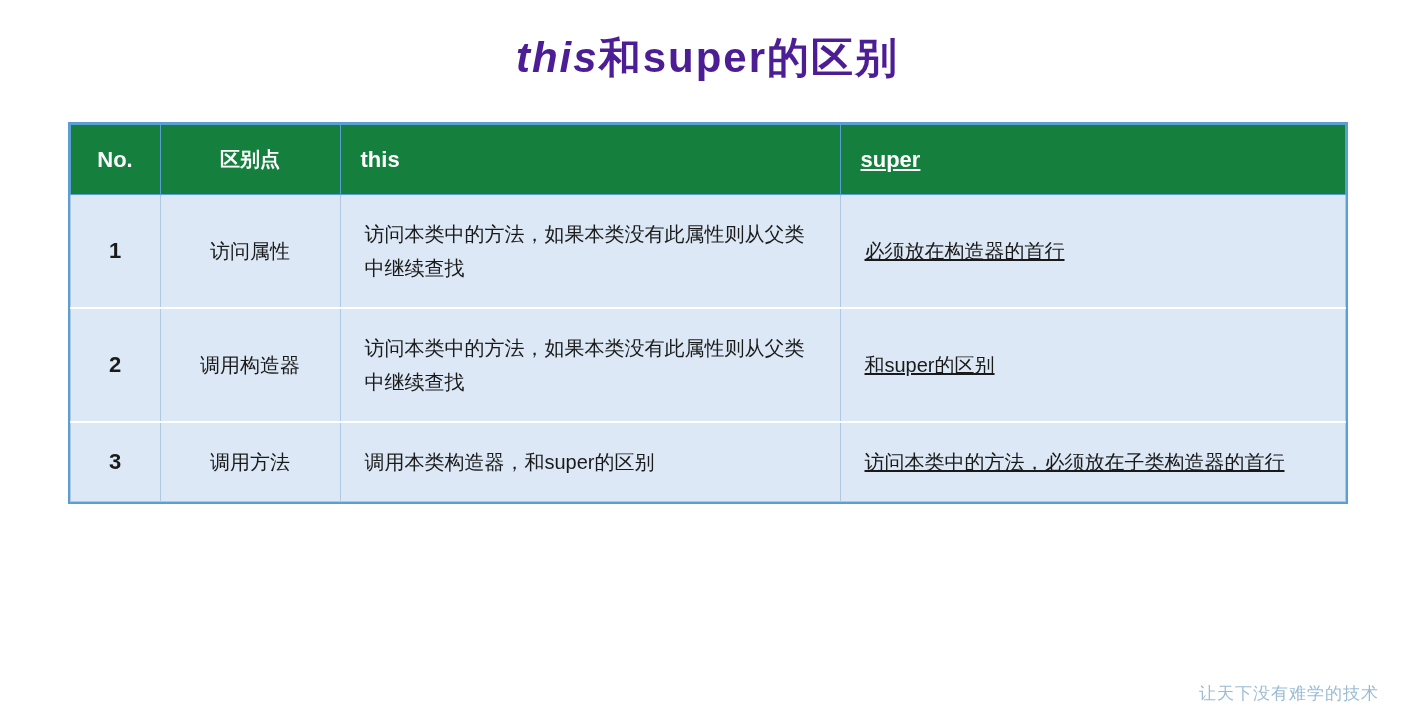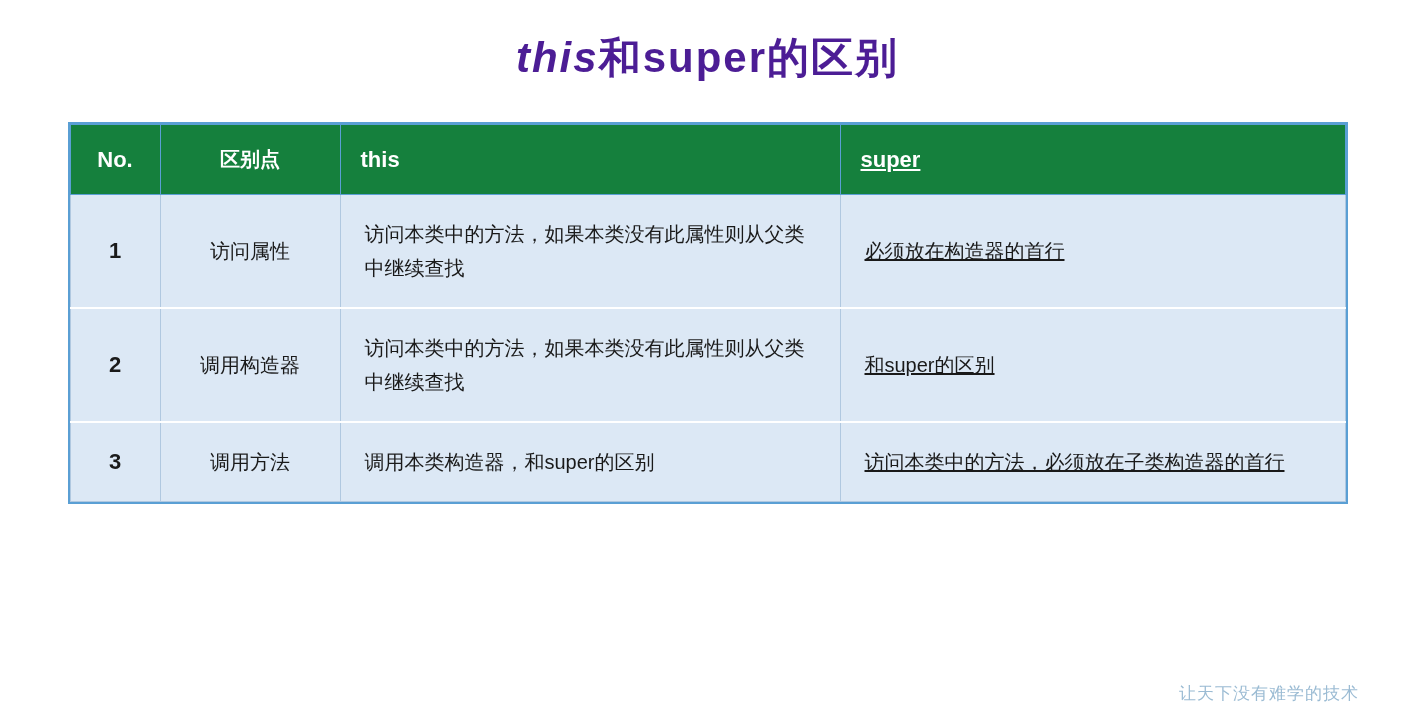--- a/index.html
+++ b/index.html
@@ -98,21 +98,21 @@
     .col-super {
       width: auto;
       text-align: left;
       line-height: 1.7;
       text-decoration: underline;
     }
 
     .watermark {
       position: fixed;
       bottom: 18px;
-      right: 56px;
+      right: 36px;
       font-size: 17px;
       color: #8ab0cc;
       font-family: "KaiTi", "STKaiti", "Microsoft YaHei", serif;
       letter-spacing: 1px;
       opacity: 0.85;
     }
   </style>
 </head>
 <body>
 

